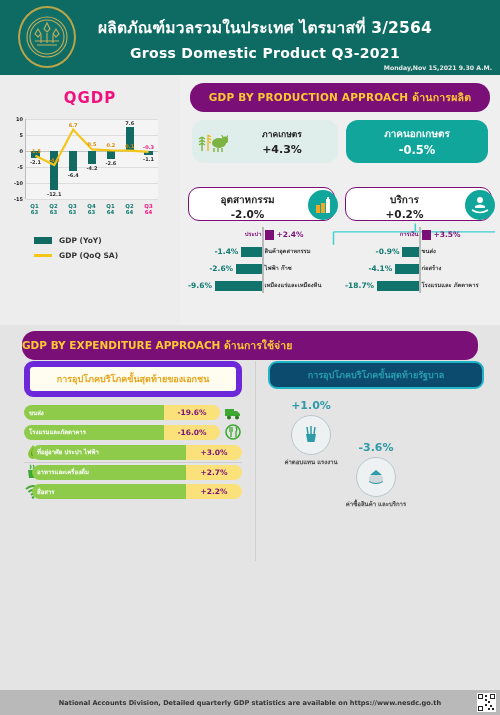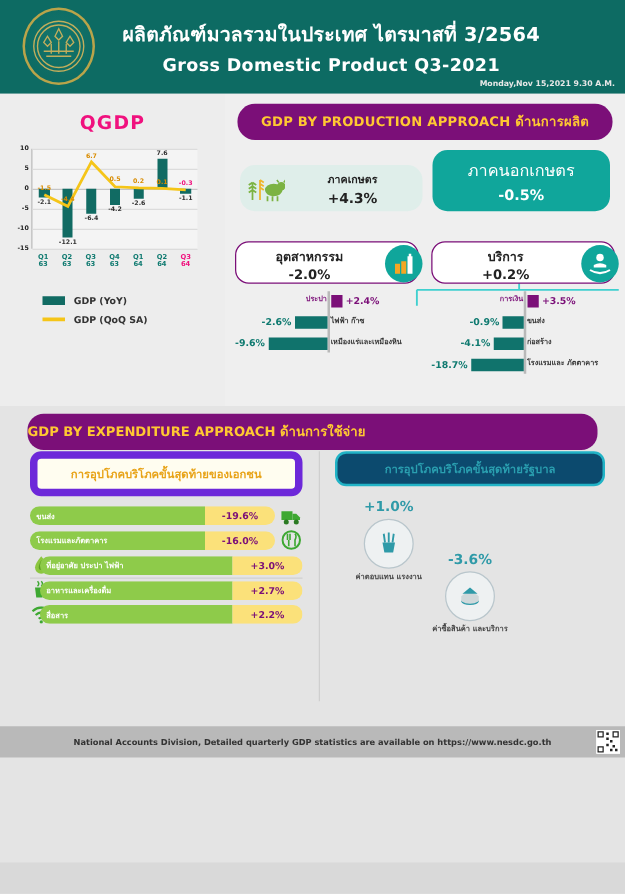--- a/index.html
+++ b/index.html
@@ -3,21 +3,21 @@
 <meta charset="utf-8">
 <style>
   * { box-sizing: border-box; margin: 0; padding: 0; }
   body {
     width: 500px; height: 715px;
     font-family: "DejaVu Sans", "Liberation Sans", sans-serif;
     background: #d9d9d9;
     overflow: hidden;
     position: relative;
   }
-  .page { width: 500px; height: 606px; position: relative; background:#e4e4e4; }
+  .page { width: 500px; height: 715px; position: relative; background:#e4e4e4; }
 
   
   .header {
     height: 75px; background: #0d6b63; position: relative;
     display: flex; align-items: center; justify-content: center;
   }
   .seal {
     position: absolute; left: 18px; top: 6px; width: 58px; height: 62px;
     border-radius: 50%; border: 2px solid #b9a44a;
     display:flex;align-items:center;justify-content:center;
@@ -76,33 +76,33 @@
   .legend .sw.line { height:3px; background:#f5c518; }
   .legend .lbl { font-size:7.5px; font-weight:bold; color:#333; }
 
   
   .prod-panel { position:absolute; left:180px; top:75px; width:320px; height:250px; background:#efefef;}
   .banner {
     background:#7b0f78; color:#ffc832; border-radius:14px;
     font-size:10.5px; font-weight:bold; text-align:center;
     padding:6px 0; margin: 8px 10px 0 10px; letter-spacing:.2px;
   }
-  .sector-row { display:flex; gap:8px; margin: 8px 12px 0 12px; align-items: flex-end; }
+  .sector-row { display:flex; gap:8px; margin: 8px 12px 0 12px; }
   .sector-agri {
     flex:1; background:#dfeeea; border-radius:12px; display:flex; align-items:center;
     padding:4px 6px; gap:4px;
   }
   .sector-agri .txt { flex:1; text-align:center; }
   .sector-agri .t1 { font-size:8.5px; font-weight:bold; color:#222; }
   .sector-agri .t2 { font-size:11px; font-weight:bold; color:#222; margin-top:2px;}
   .sector-non {
     flex:1; background:#10a69b; border-radius:12px; color:#fff; text-align:center;
     padding:6px 4px;
   }
-  .sector-non .t1 { font-size:13px; font-weight:normal; }
+  .sector-non .t1 { font-size:10px; font-weight:bold; }
   .sector-non .t2 { font-size:11.5px; font-weight:bold; margin-top:2px;}
 
   .connector { position:absolute; left:300px; top:138px; width:160px; height:20px; }
 
   .subcols { display:flex; gap:10px; margin: 22px 8px 0 8px; }
   .subcol { flex:1; position:relative; }
   .subcard {
     border:1.6px solid #7b0f78; border-radius:11px; background:#fff;
     padding:4px 34px 4px 6px; text-align:center; position:relative; height:34px;
   }
@@ -327,20 +327,29 @@
         </div>
         <div class="minibars" id="industry-bars">
           <div class="axisline"></div>
         <div class="mb-row">
               <div class="mb-left">
                 <span class="mb-name purple">ประปา</span>
               </div>
               <div class="mb-right">
                 <span class="mb-bar purple" style="width:9px"></span>
                 <span class="mb-val pos">+2.4%</span>
+              </div>
+            </div>
+            <div class="mb-row">
+              <div class="mb-left">
+                <span class="mb-val">-1.4%</span>
+                <span class="mb-bar" style="width:20.125px"></span>
+              </div>
+              <div class="mb-right">
+                <span class="mb-name">สินค้าอุตสาหกรรม</span>
               </div>
             </div>
             <div class="mb-row">
               <div class="mb-left">
                 <span class="mb-val">-2.6%</span>
                 <span class="mb-bar" style="width:25.375px"></span>
               </div>
               <div class="mb-right">
                 <span class="mb-name">ไฟฟ้า ก๊าซ</span>
               </div>

